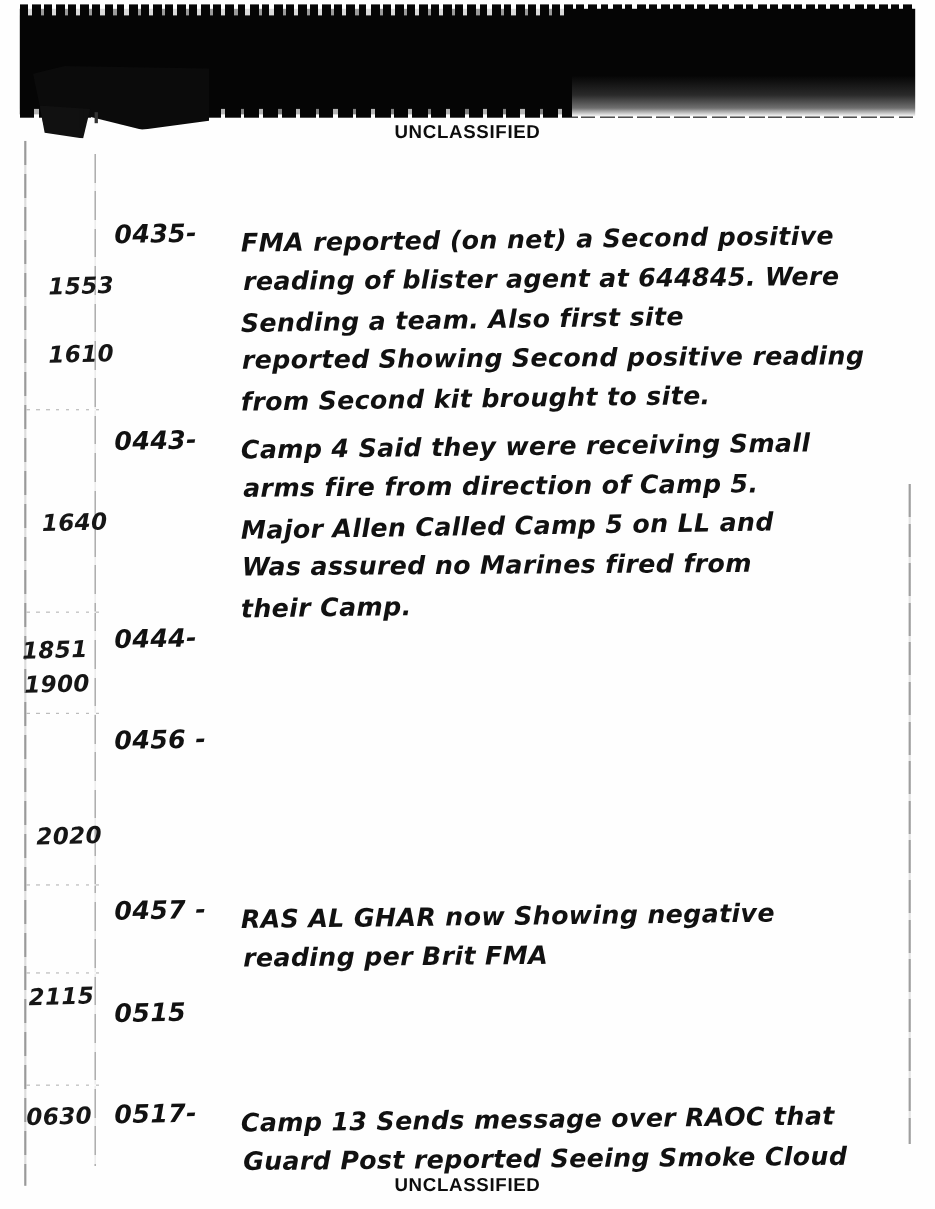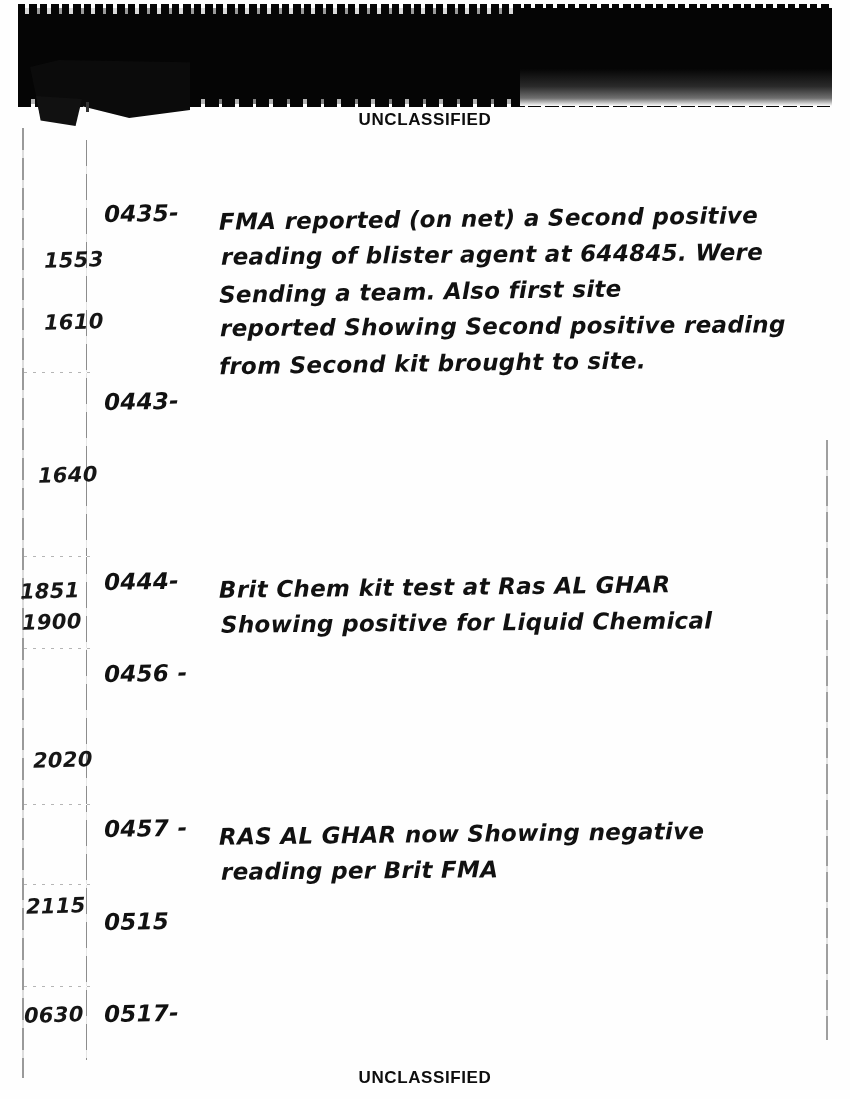--- a/index.html
+++ b/index.html
@@ -204,39 +204,46 @@
         <div class="body hand">
           <div class="ln-0">FMA reported (on net) a Second positive</div>
           <div class="ln-1">reading of blister agent at 644845. Were</div>
           <div class="ln-2">Sending a team.  Also first site</div>
           <div class="ln-3">reported Showing Second positive reading</div>
           <div class="ln-4">from Second kit brought to site.</div>
         </div>
       </div>
       <div class="entry" style="top: 388px;">
         <div class="time hand">0443-</div>
+        <div class="body hand">
+          <div class="ln-0">Camp 4 Said they were receiving Small</div>
+          <div class="ln-1">arms fire from direction of Camp 5.</div>
+          <div class="ln-2">Major Allen Called Camp 5 on LL and</div>
+          <div class="ln-3">Was assured no Marines fired from</div>
+          <div class="ln-4">their Camp.</div>
+        </div>
       </div>
       <div class="entry" style="top: 568px;">
         <div class="time hand">0444-</div>
-        <div class="body hand">
-          <div class="ln-0">Brit Chem kit test at Ras AL GHAR</div>
-          <div class="ln-1">Showing positive for Liquid Chemical</div>
-        </div>
       </div>
       <div class="entry" style="top: 660px;">
         <div class="time hand">0456 -</div>
       </div>
       <div class="entry" style="top: 815px;">
         <div class="time hand">0457 -</div>
         <div class="body hand">
           <div class="ln-0">RAS AL GHAR now Showing negative</div>
           <div class="ln-1">reading per Brit FMA</div>
         </div>
       </div>
       <div class="entry" style="top: 908px;">
         <div class="time hand">0515</div>
       </div>
       <div class="entry" style="top: 1000px;">
         <div class="time hand">0517-</div>
+        <div class="body hand">
+          <div class="ln-0">Camp 13 Sends message over RAOC that</div>
+          <div class="ln-1">Guard Post reported Seeing Smoke Cloud</div>
+        </div>
       </div>
     </div>
 
 </div>
 
 </body></html>

